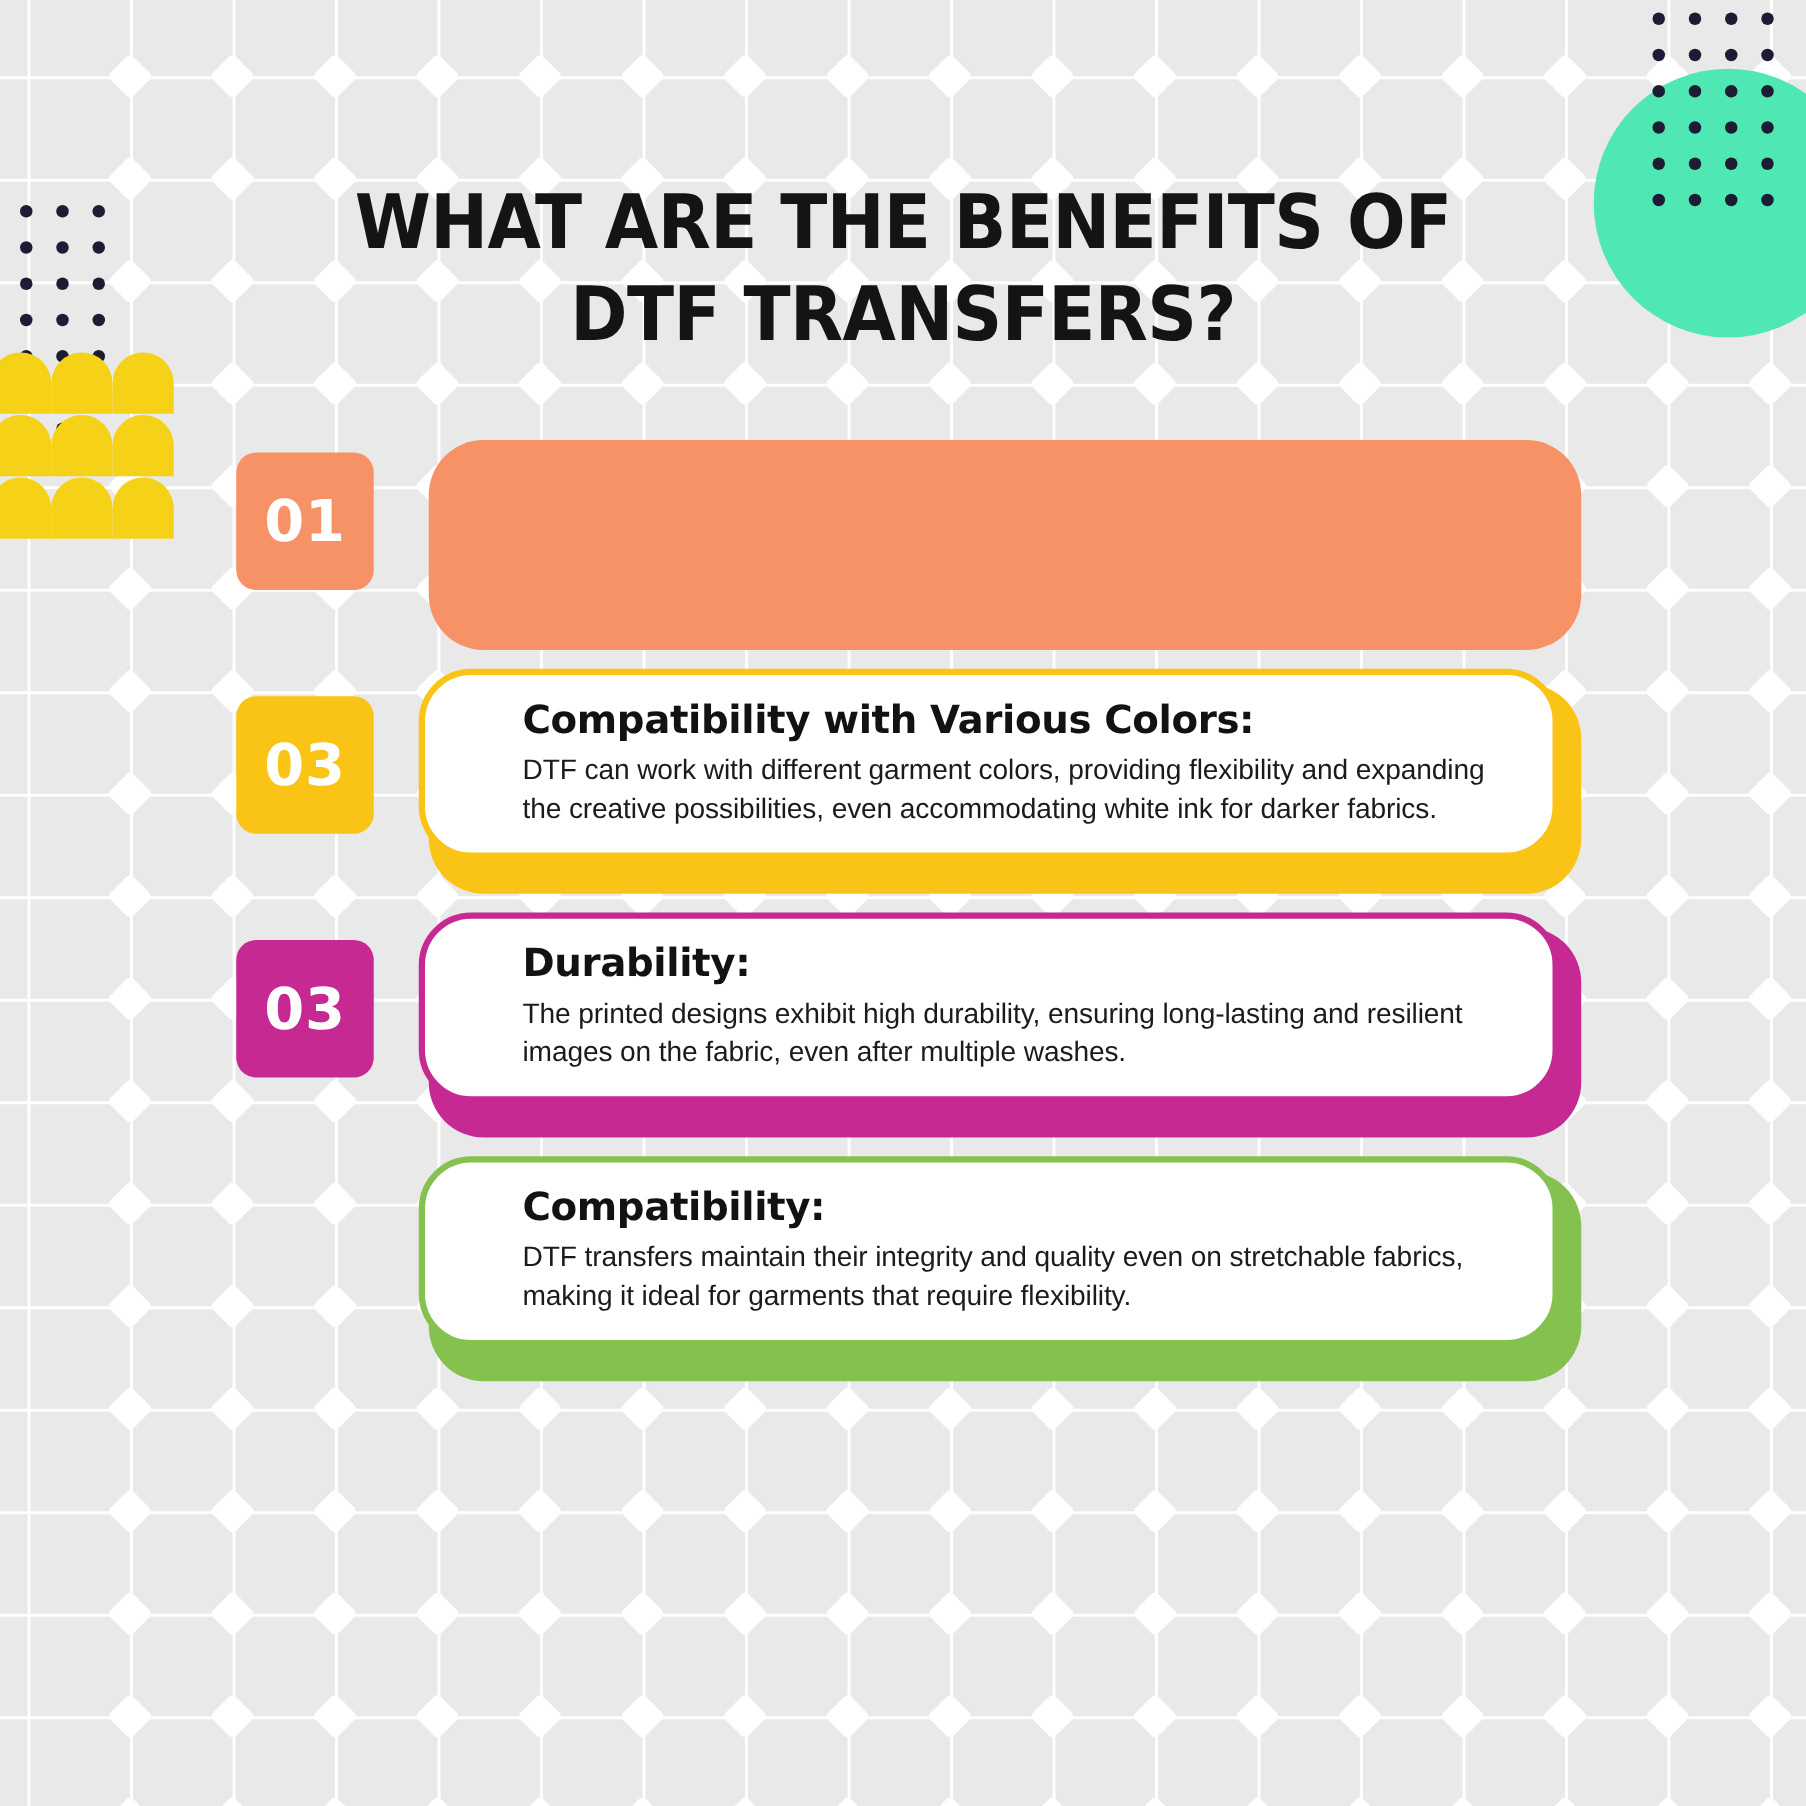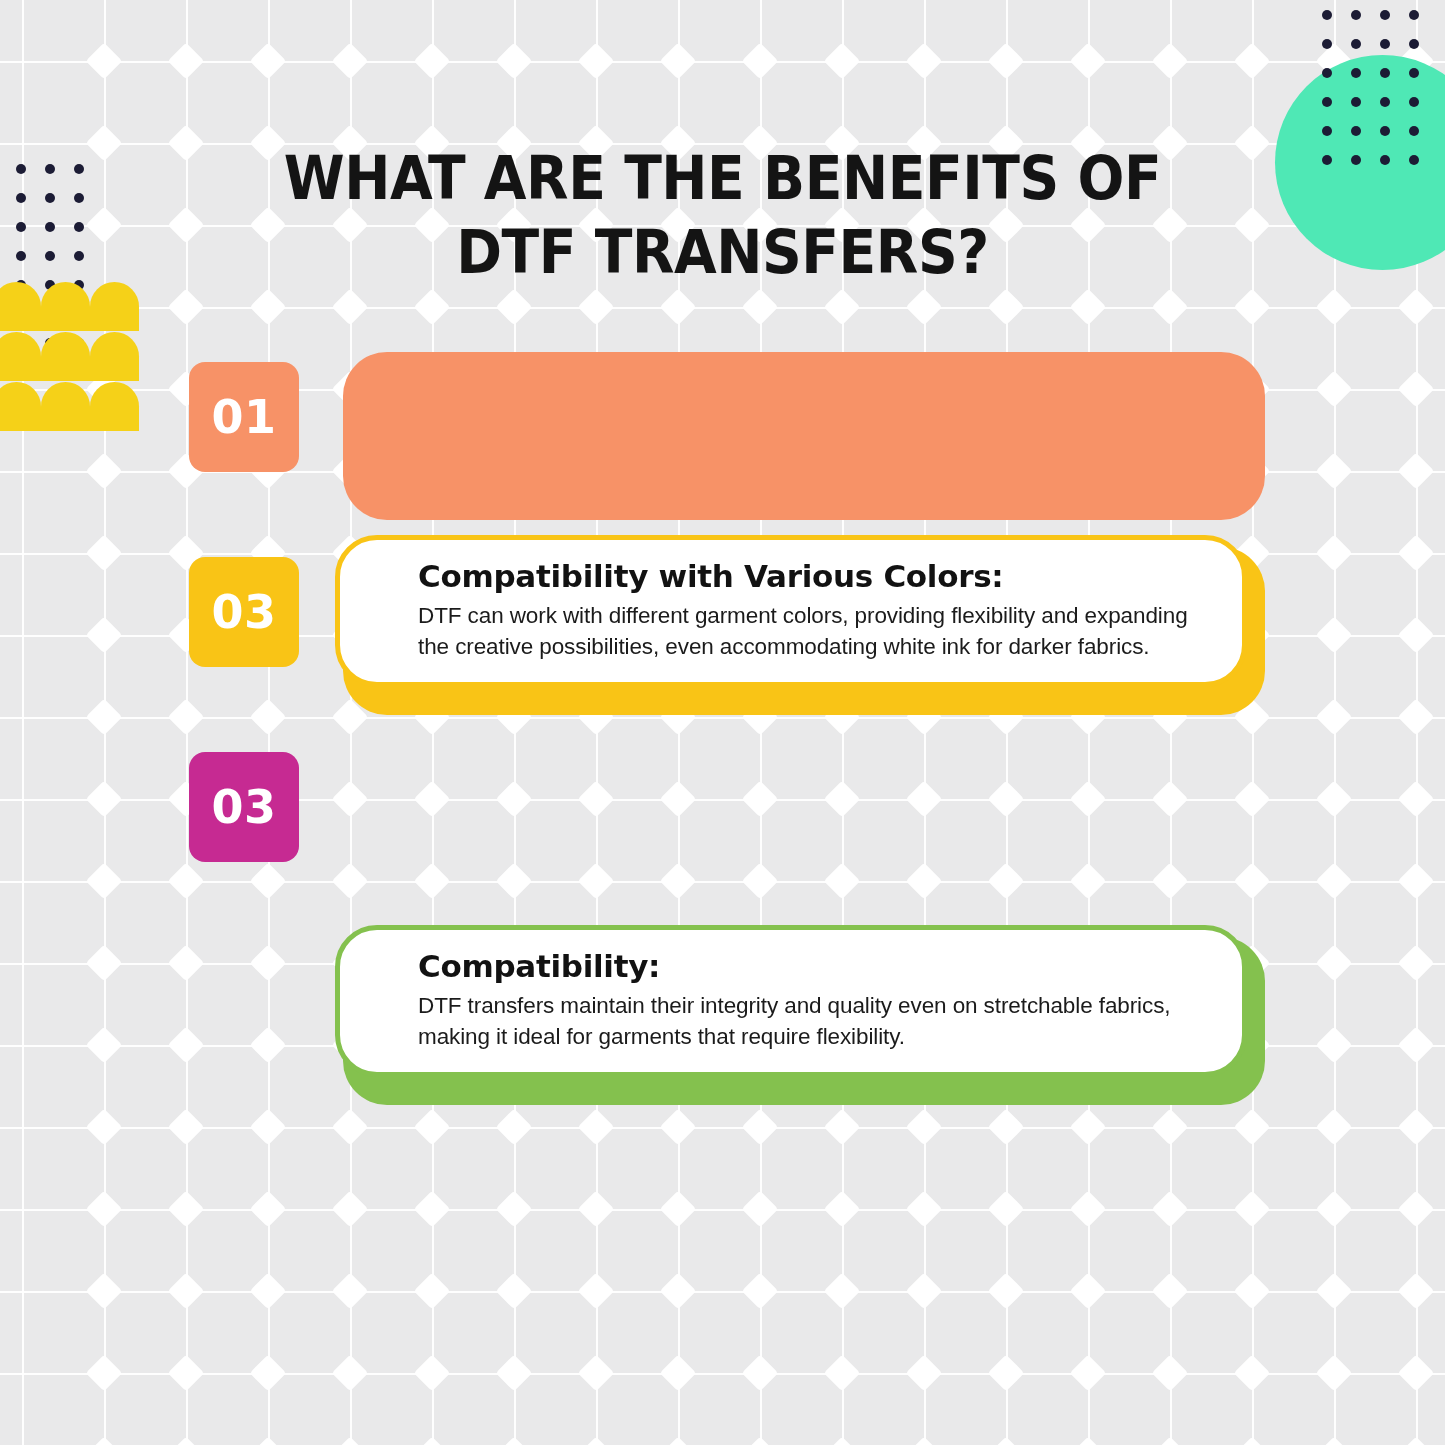--- a/index.html
+++ b/index.html
@@ -554,20 +554,27 @@
         <div class="card-wrap">
           <div class="card-back" style="background: rgb(249, 196, 22);"></div>
           <div class="card" style="border-color: rgb(249, 196, 22);">
             <h3>Compatibility with Various Colors:</h3>
             <p>DTF can work with different garment colors, providing flexibility and expanding the creative possibilities, even accommodating white ink for darker fabrics.</p>
           </div>
         </div>
       </div>
       <div class="row">
         <div class="badge" style="background: rgb(198, 42, 146);">03</div>
+        <div class="card-wrap">
+          <div class="card-back" style="background: rgb(198, 42, 146);"></div>
+          <div class="card" style="border-color: rgb(198, 42, 146);">
+            <h3>Durability:</h3>
+            <p>The printed designs exhibit high durability, ensuring long-lasting and resilient images on the fabric, even after multiple washes.</p>
+          </div>
+        </div>
       </div>
       <div class="row">
         <div class="card-wrap">
           <div class="card-back" style="background: rgb(132, 193, 78);"></div>
           <div class="card" style="border-color: rgb(132, 193, 78);">
             <h3>Compatibility:</h3>
             <p>DTF transfers maintain their integrity and quality even on stretchable fabrics, making it ideal for garments that require flexibility.</p>
           </div>
         </div>
       </div>

